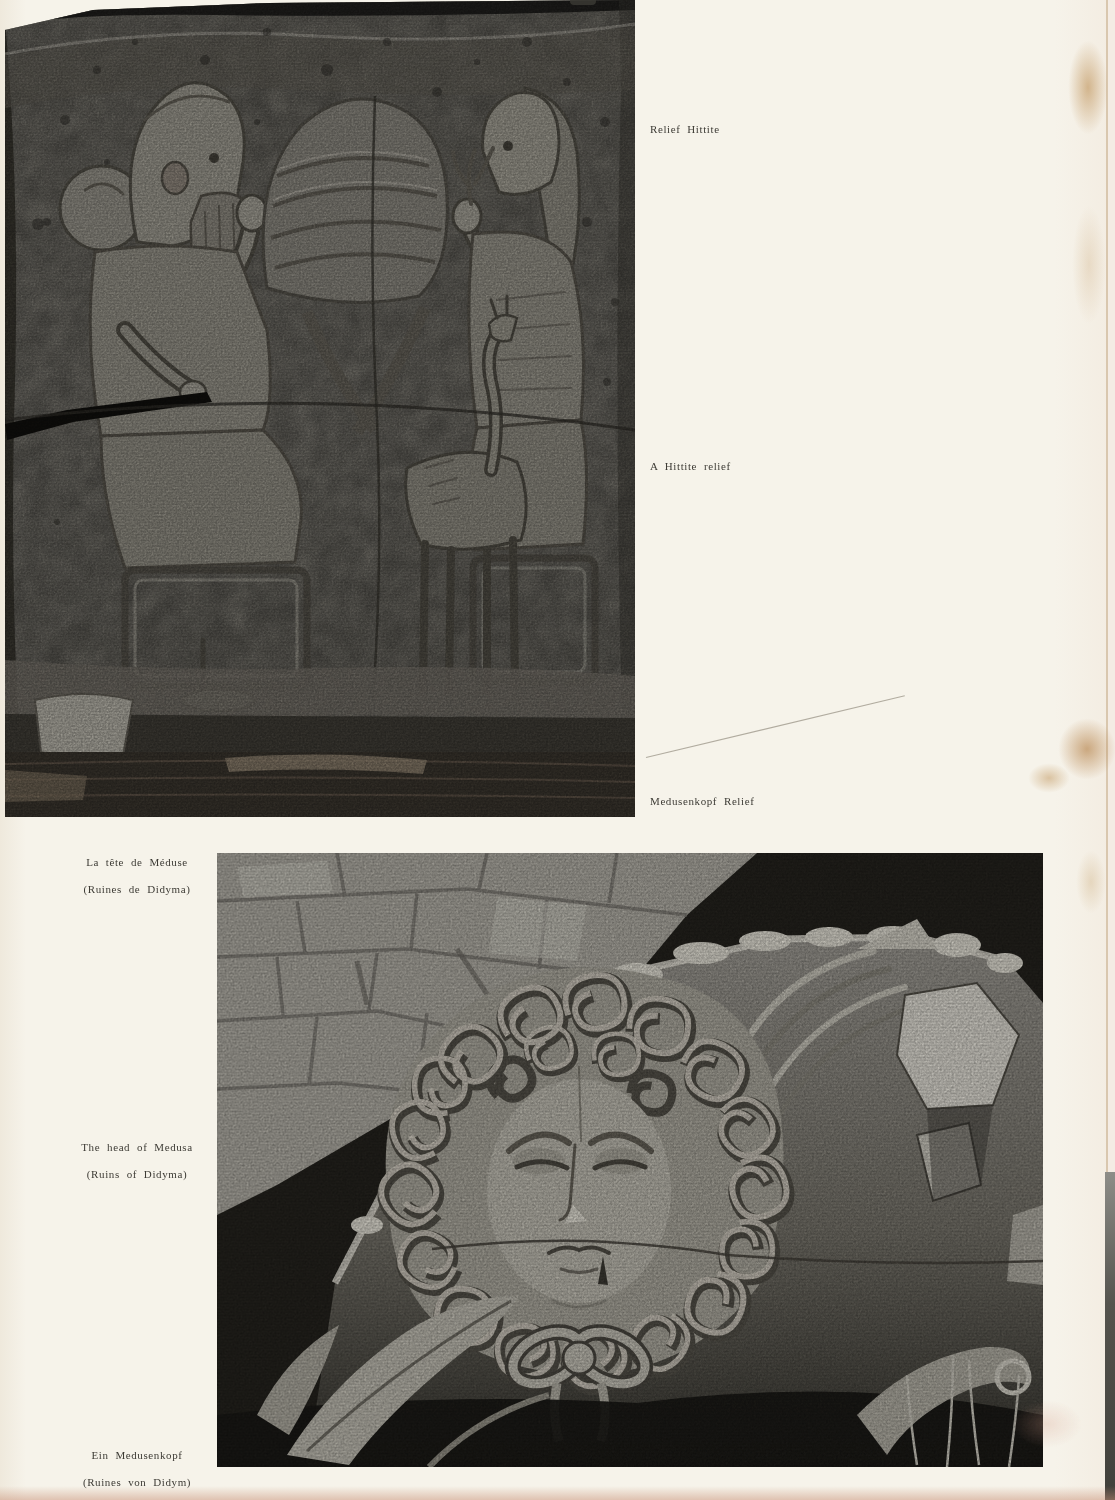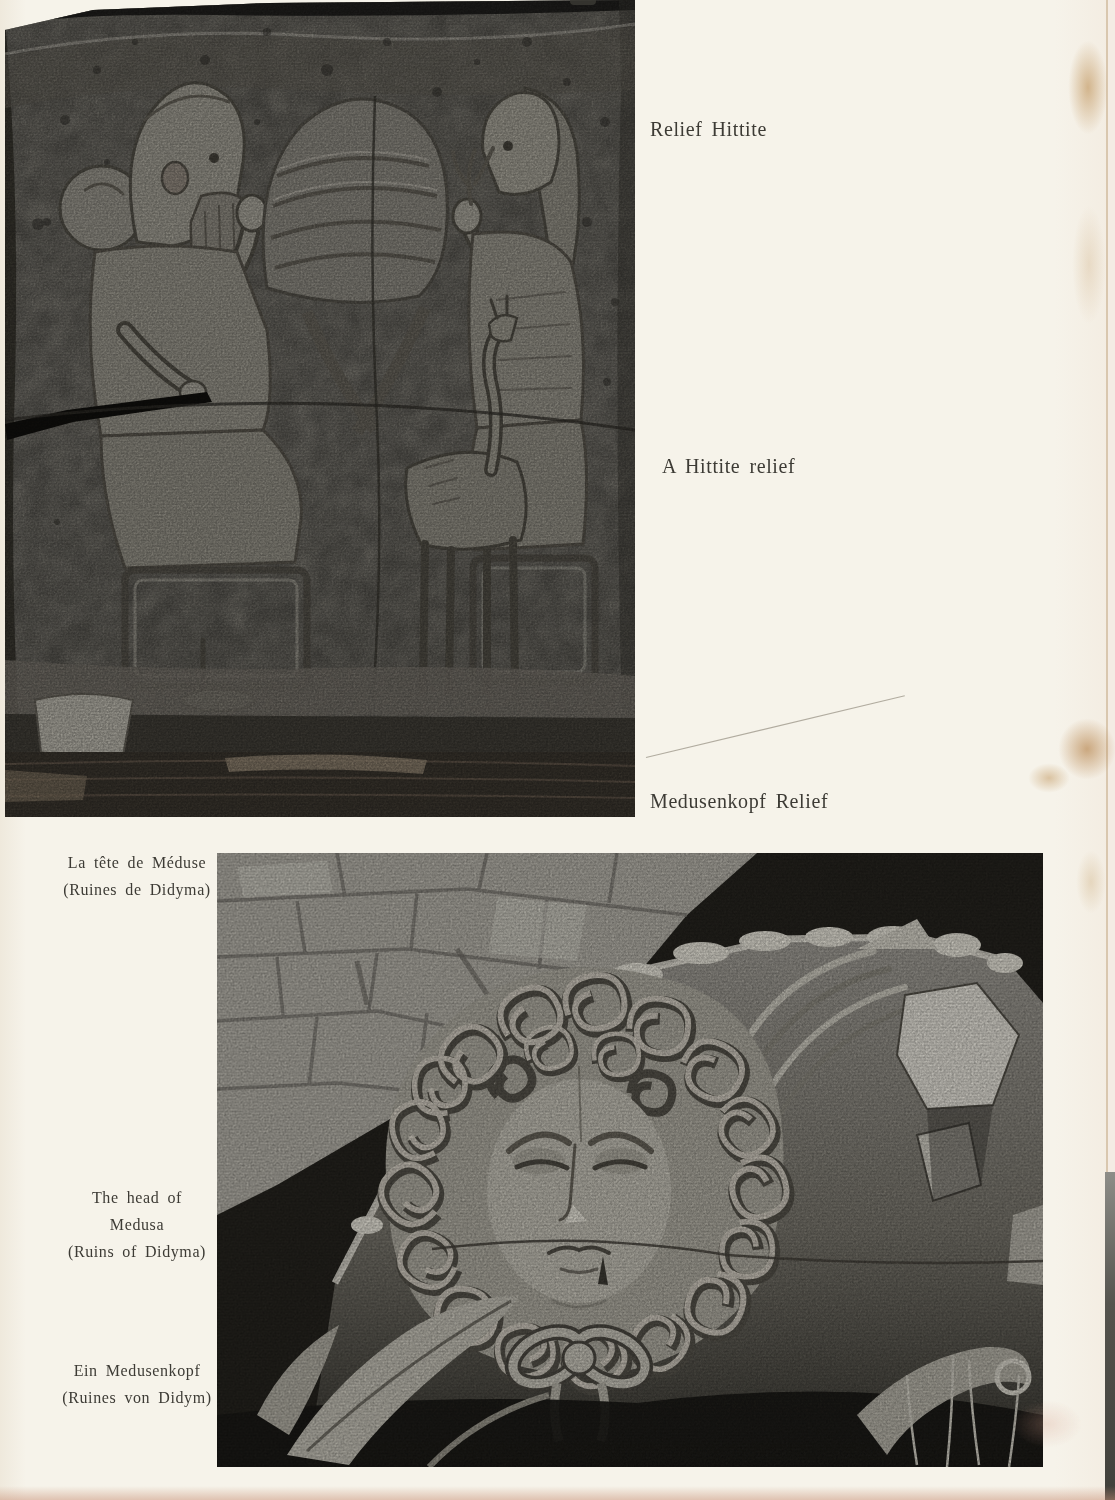--- a/index.html
+++ b/index.html
@@ -16,29 +16,29 @@
   }
   .photo{position:absolute;overflow:hidden;background:#8e8b82;}
   .photo svg{display:block;width:100%;height:100%;}
   .photo-top{
     left:5px;top:0;width:630px;height:817px;
     clip-path:polygon(0 30px,14% 10px,42% 3px,100% 0,100% 100%,0 100%);
   }
   .photo-bottom{left:217px;top:853px;width:826px;height:614px;}
   .caption{
     position:absolute;color:var(--ink);
-    font-size:20px;line-height:27px;letter-spacing:.6px;word-spacing:3.5px;
+    font-size:11px;line-height:27px;letter-spacing:.6px;word-spacing:3.5px;
   }
-  .caption-left{left:62px;width:150px;text-align:center;font-size:16px;}
+  .caption-left{left:62px;width:150px;text-align:center;font-size:11px;}
   .cap-1{left:650px;top:116px;}
-  .cap-2{left:650px;top:453px;margin-left:12px;}
+  .cap-2{left:650px;top:453px;}
   .cap-3{left:650px;top:788px;}
   .cap-fr{top:849px;}
-  .cap-en{top:1184px;}
-  .cap-de{top:1357px;}
+  .cap-en{top:1134px;}
+  .cap-de{top:1442px;}
   .artifact{position:absolute;pointer-events:none;}
   .edge-line{left:1106px;top:0;width:2px;height:1500px;background:#d3bfa4;opacity:.85;}
   .edge-strip{left:1108px;top:0;width:7px;height:1500px;background:#f4ece4;}
   .edge-dark{left:1105px;top:1172px;width:10px;height:328px;
     background:linear-gradient(180deg,#8d8d88,#55544e 40%,#403f3a);}
   .stain{border-radius:50%;}
   .s1{left:1068px;top:40px;width:40px;height:95px;
       background:radial-gradient(ellipse at center,rgba(176,122,52,.5),rgba(176,122,52,0) 70%);}
   .s2{left:1072px;top:205px;width:34px;height:120px;
       background:radial-gradient(ellipse at center,rgba(176,122,52,.18),rgba(176,122,52,0) 70%);}

